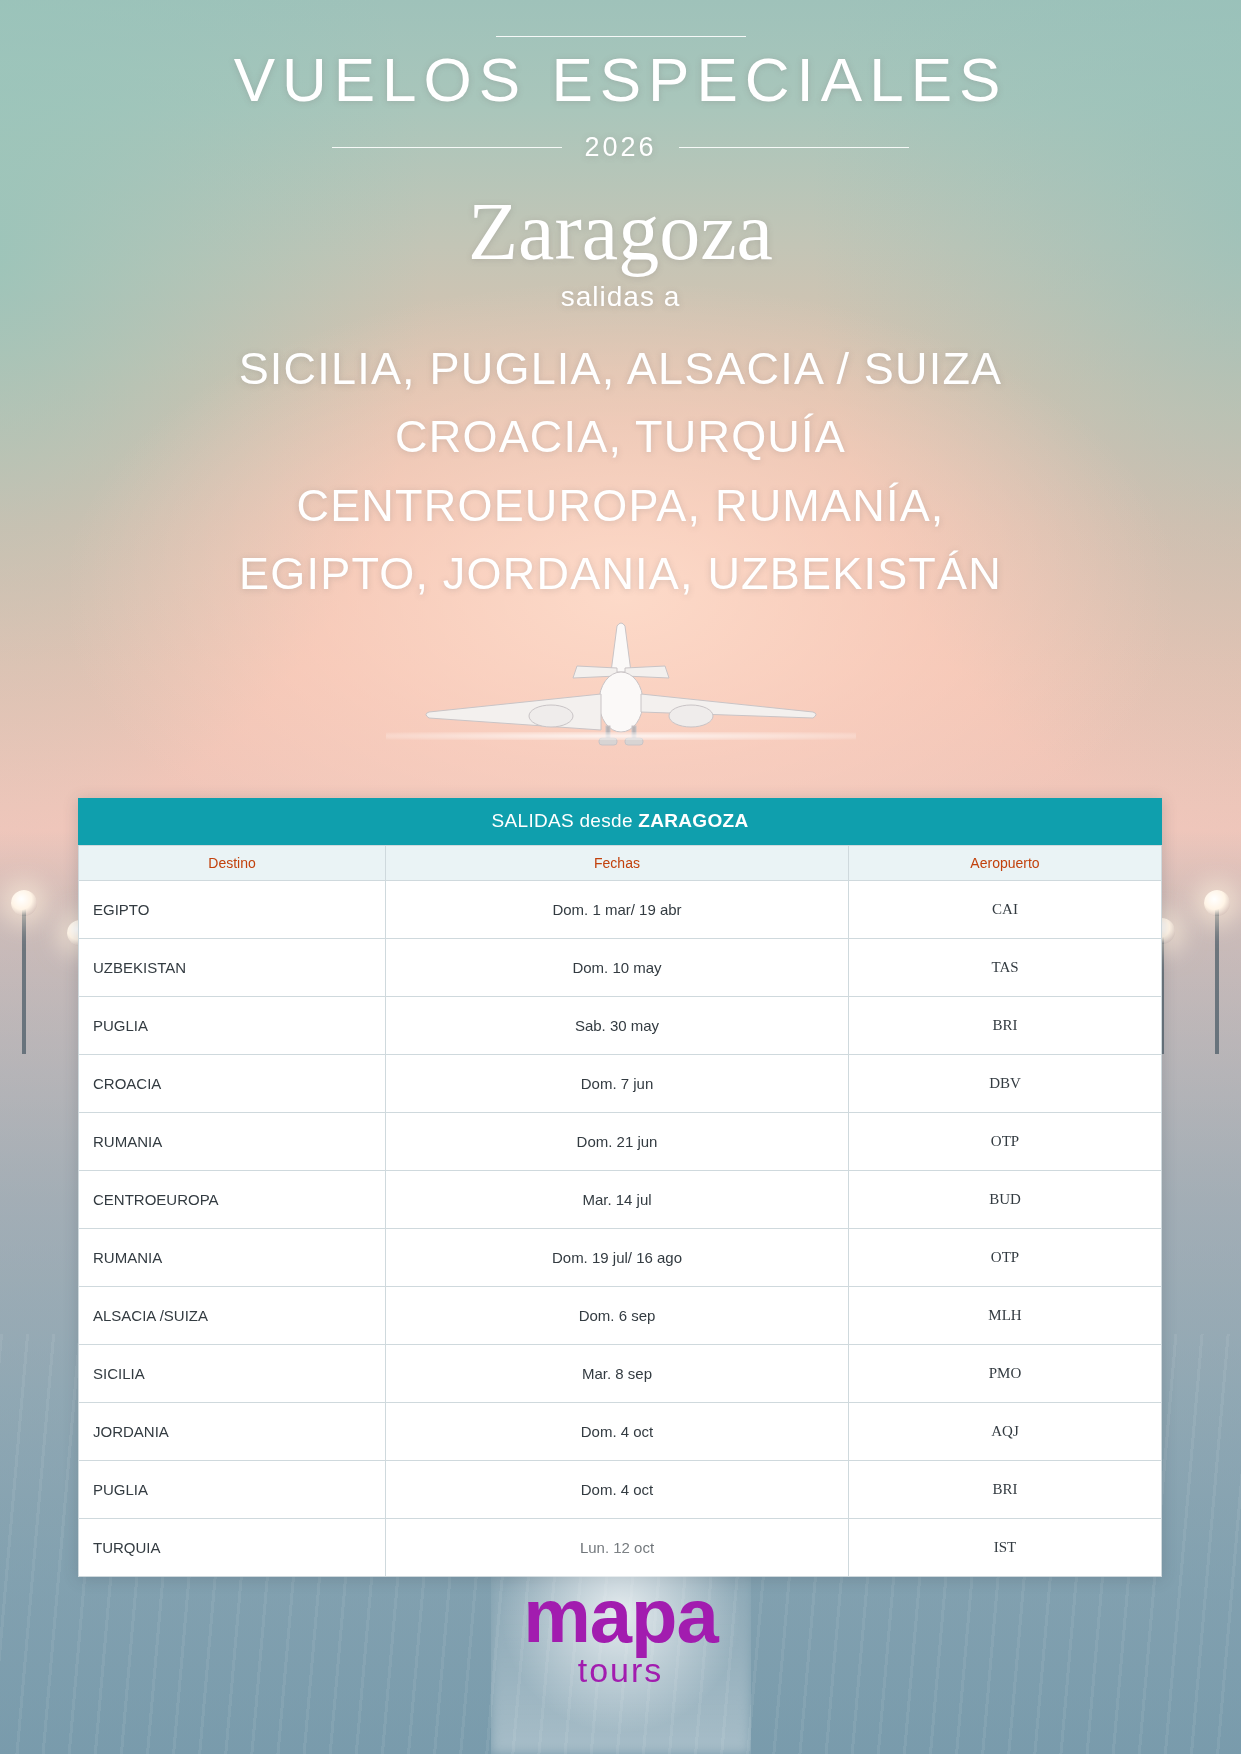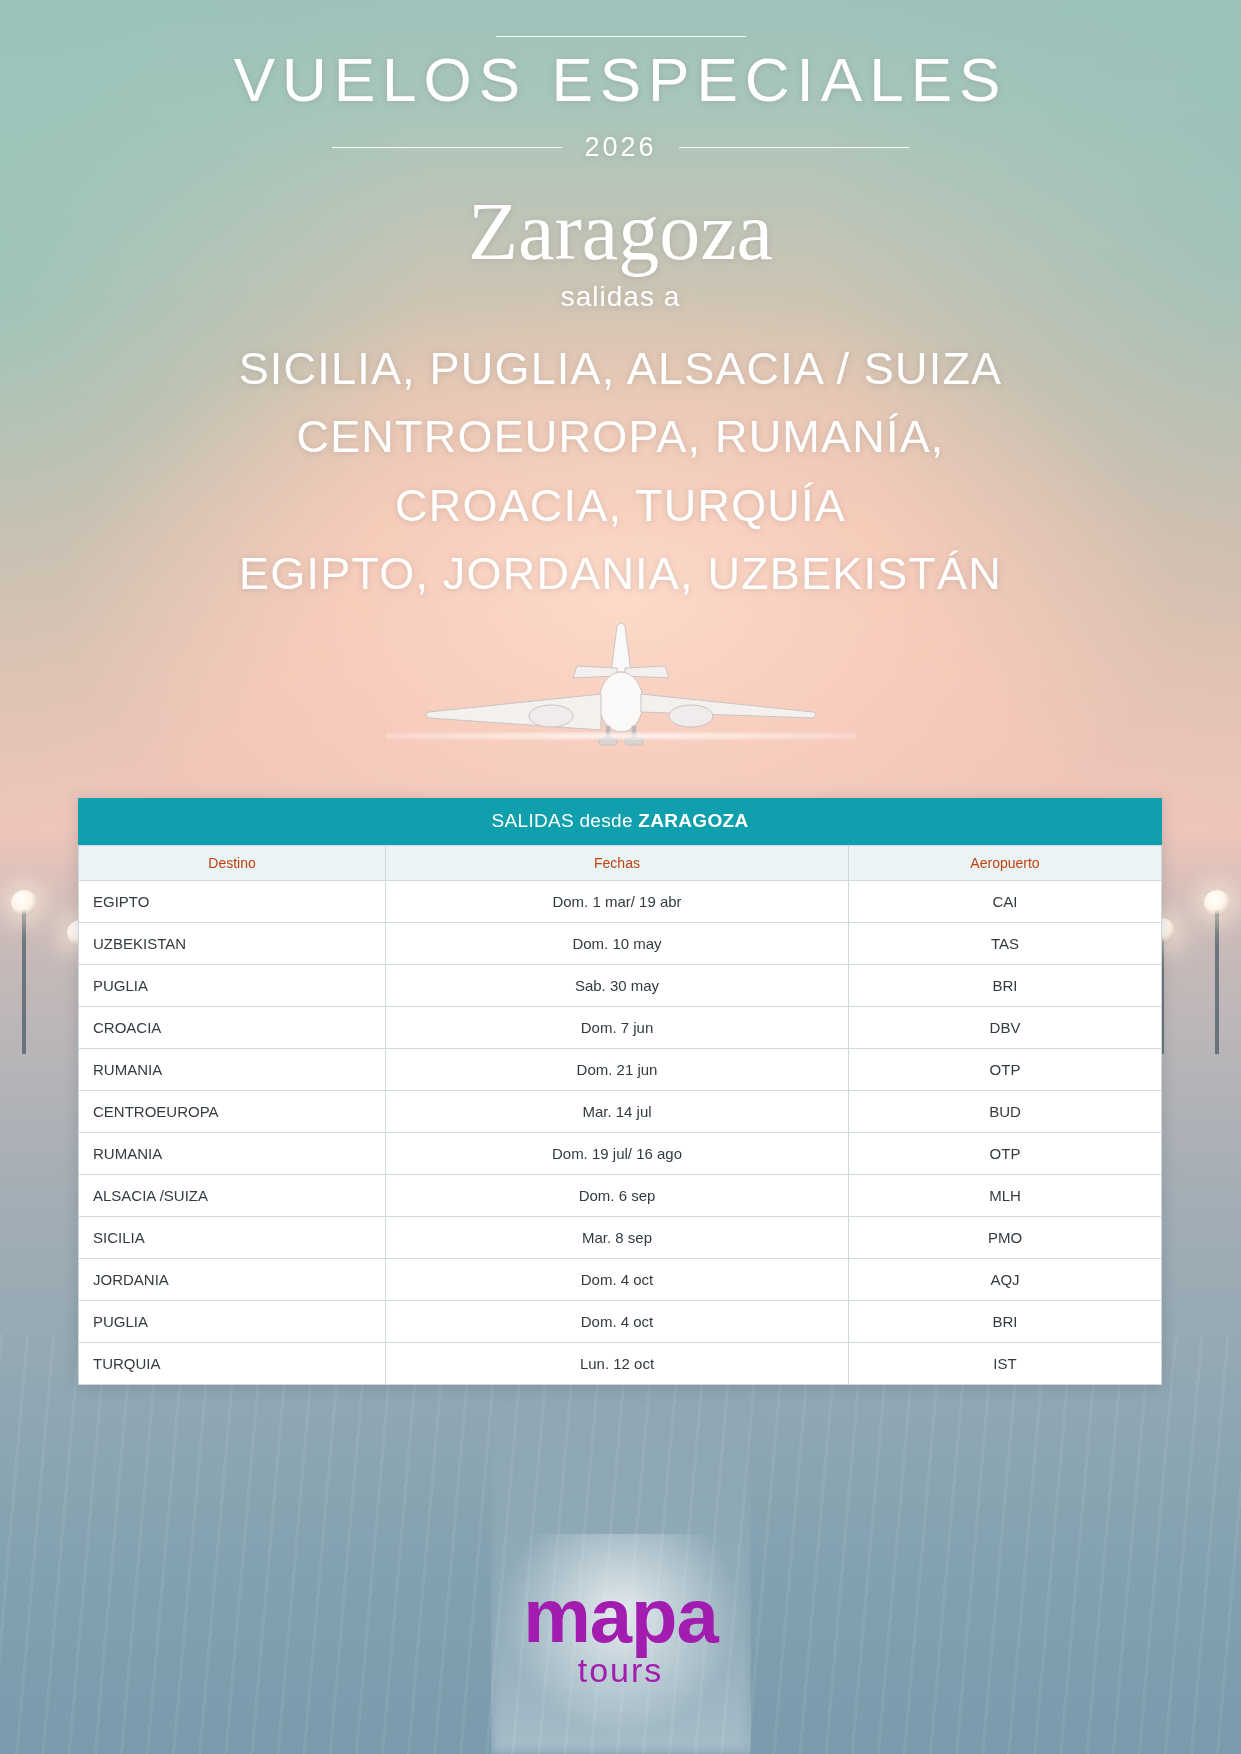--- a/index.html
+++ b/index.html
@@ -230,33 +230,34 @@
     font-weight: 400;
     font-size: 14px;
     padding: 9px 0;
     border: 1px solid #cfd9dd;
     text-align: center;
   }
   table.sched td {
     border: 1px solid #cfd9dd;
     font-size: 15px;
     color: #333b41;
-    padding: 12px 0;
+    padding: 20px 0;
   }
   table.sched td.destino {
     text-align: left;
     padding-left: 14px;
     width: 292px;
   }
   table.sched td.fechas {
     text-align: center;
     width: 462px;
   }
   table.sched td.aeropuerto {
     text-align: center;
+    font-family: Liberation Serif, serif;
   }
   table.sched th.c-destino { width: 292px; }
   table.sched th.c-fechas { width: 462px; }
 
   
   .logo {
     position: absolute;
     left: 50%;
     bottom: 64px;
     transform: translateX(-50%);
@@ -336,22 +337,22 @@
     <div class="main-title">VUELOS ESPECIALES</div>
     <div class="year-row">
       <span class="rule"></span>
       <span class="year">2026</span>
       <span class="rule"></span>
     </div>
     <div class="city">Zaragoza</div>
     <div class="salidas-a">salidas a</div>
     <div class="dest-lines">
       <div class="dest-line">SICILIA, PUGLIA, ALSACIA / SUIZA</div>
+      <div class="dest-line">CROACIA, TURQUÍA</div>
       <div class="dest-line">CENTROEUROPA, RUMANÍA,</div>
-      <div class="dest-line">CROACIA, TURQUÍA</div>
       <div class="dest-line">EGIPTO, JORDANIA, UZBEKISTÁN</div>
     </div>
   </div>
 
   <div class="plane-wrap">
     <svg width="440" height="130" viewBox="0 0 440 130">
       <g fill="#f3f0ee" stroke="#c9c4c6" stroke-width="1">
 
         <path d="M216 6 q4 -6 8 0 l6 46 h-20 z" fill="#fbf9f8"></path>
 

